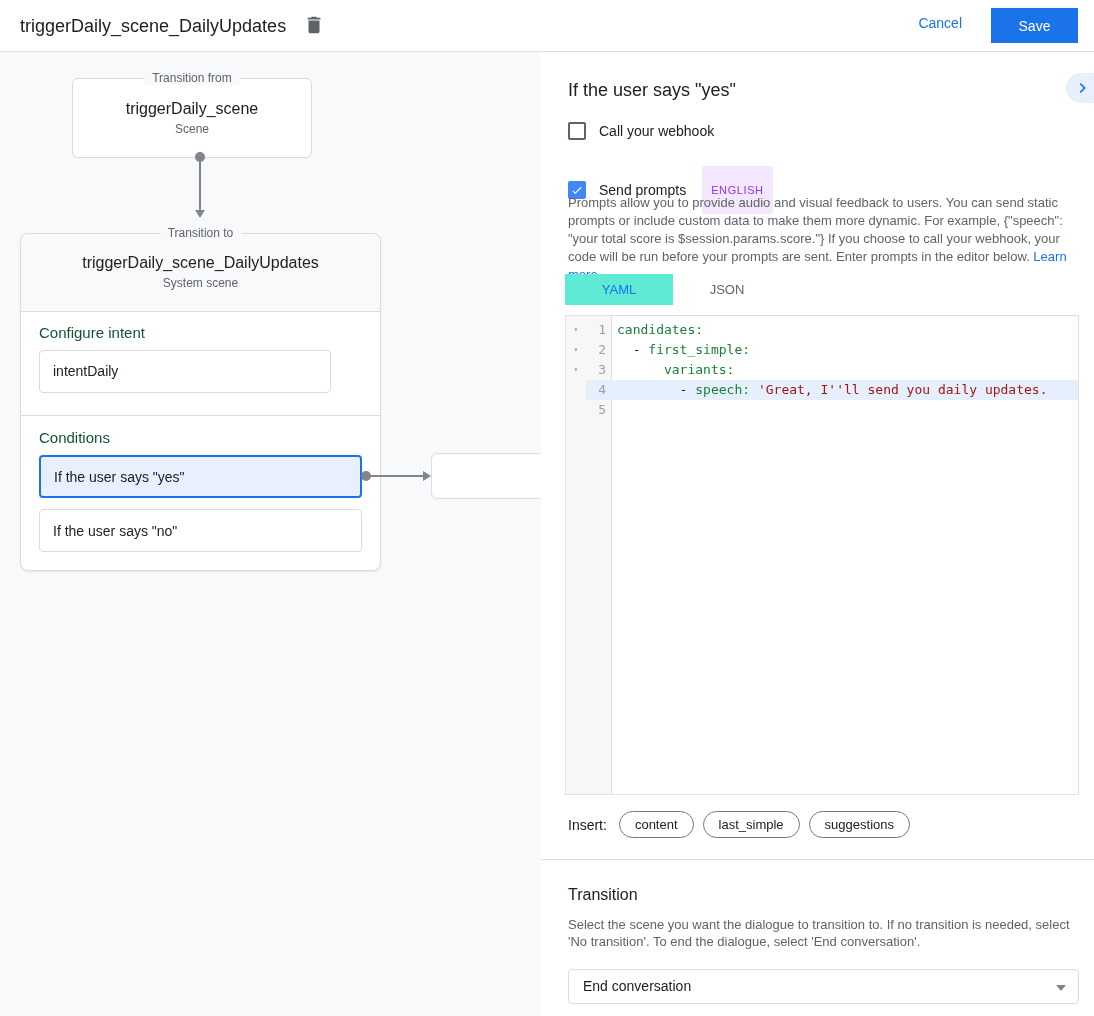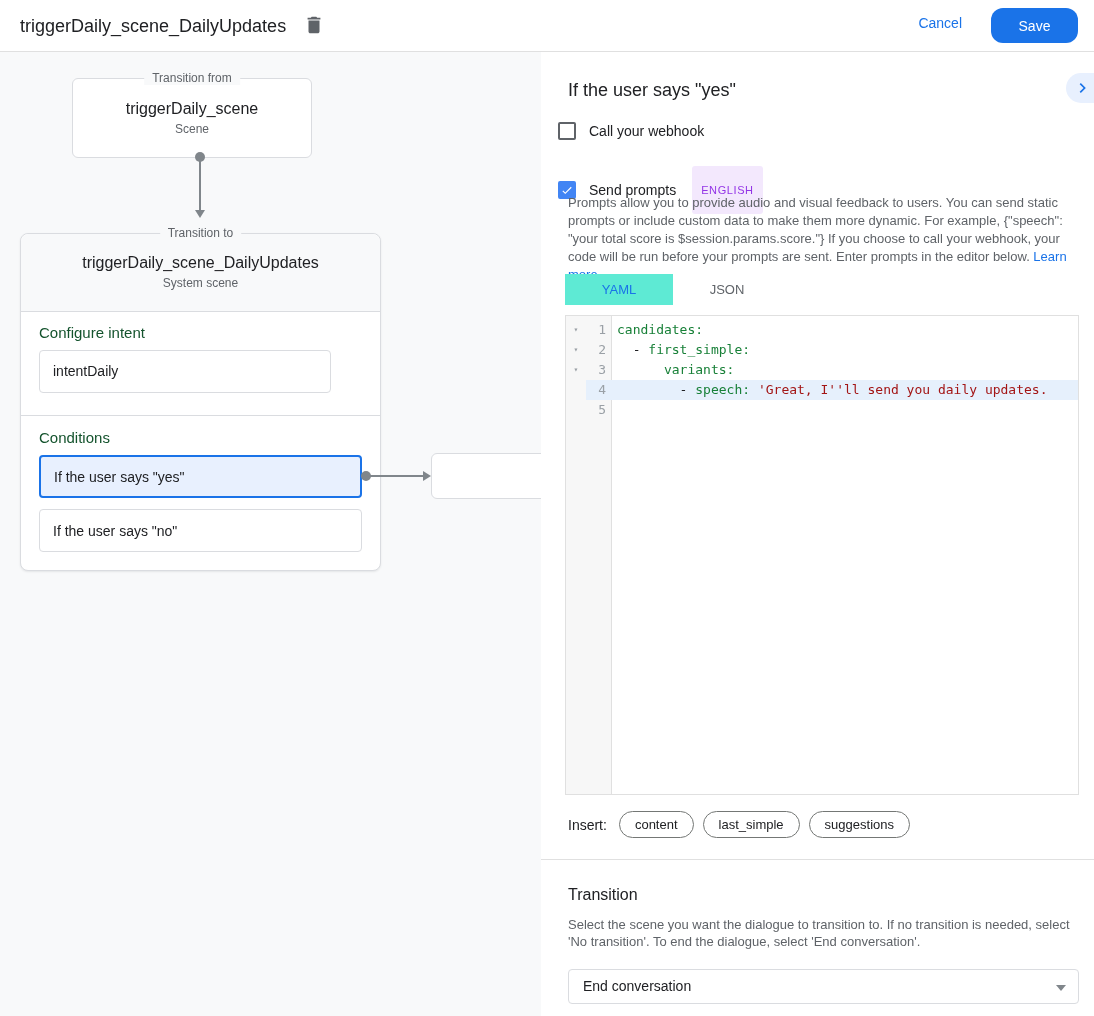--- a/index.html
+++ b/index.html
@@ -6,21 +6,21 @@
   html, body { background: #fff; }
   body { font-family: "Liberation Sans", sans-serif; color: #202124; }
   #app { position: relative; width: 1094px; height: 1016px; background: #fff; overflow: hidden; }
 
   
   .topbar { position: absolute; left: 0; top: 0; width: 1094px; height: 52px; background: #fff; border-bottom: 1px solid #e0e0e0; z-index: 30; }
   .topbar-title { position: absolute; left: 20px; top: 0; line-height: 52px; font-size: 18px; color: #202124; }
   .trash-btn { position: absolute; left: 301px; top: 13px; width: 26px; height: 26px; border: none; background: transparent; cursor: pointer; }
   .trash-btn svg { width: 22px; height: 22px; fill: #5f6368; }
   .cancel-btn { position: absolute; right: 132px; top: 15px; font-size: 14px; font-weight: 500; color: #1a73e8; background: transparent; border: none; cursor: pointer; font-family: inherit; }
-  .save-btn { position: absolute; left: 991px; top: 8px; width: 87px; height: 35px; background: #1a73e8; color: #fff; font-size: 14px; font-weight: 500; border: none; border-radius: 12px; cursor: pointer; font-family: inherit; }
+  .save-btn { position: absolute; left: 991px; top: 8px; width: 87px; height: 35px; background: #1a73e8; color: #fff; font-size: 14px; font-weight: 500; border: none; border-radius: 0; cursor: pointer; font-family: inherit; }
 
   
   .canvas { position: absolute; left: 0; top: 52px; width: 541px; height: 964px; background: #f8f9fa; overflow: hidden; }
   .legend { position: absolute; top: -8px; left: 50%; transform: translateX(-50%); background: #f8f9fa; padding: 0 8px; font-size: 12px; color: #5f6368; white-space: nowrap; }
 
   .from-box { position: absolute; left: 72px; top: 26px; width: 240px; height: 80px; background: #fff; border: 1px solid #dadce0; border-radius: 6px; text-align: center; }
   .from-box .node-title { margin-top: 21px; font-size: 16px; color: #202124; }
   .node-sub { margin-top: 4px; font-size: 12px; color: #5f6368; }
 
   .v-dot { position: absolute; left: 195px; top: 100px; width: 10px; height: 10px; border-radius: 50%; background: #80868b; }
@@ -41,21 +41,21 @@
   .h-line { position: absolute; left: 366px; top: 423px; width: 57px; height: 2px; background: #80868b; }
   .h-arrow { position: absolute; left: 423px; top: 419px; width: 0; height: 0; border-top: 5px solid transparent; border-bottom: 5px solid transparent; border-left: 8px solid #80868b; }
   .target-box { position: absolute; left: 431px; top: 401px; width: 122px; height: 46px; background: #fff; border: 1px solid #dadce0; border-radius: 6px; }
 
   
   .panel { position: absolute; left: 541px; top: 52px; width: 553px; height: 964px; background: #fff; }
   .panel-title { position: absolute; left: 27px; top: 28px; font-size: 18px; color: #202124; }
   .expand-btn { position: absolute; left: 525px; top: 21px; width: 42px; height: 30px; border-radius: 15px; background: #e8f0fe; border: none; cursor: pointer; }
   .expand-btn svg { width: 20px; height: 20px; fill: #1a73e8; position: absolute; left: 7px; top: 5px; }
 
-  .check-row { position: absolute; left: 17px; display: flex; align-items: center; gap: 13px; }
+  .check-row { position: absolute; left: 27px; display: flex; align-items: center; gap: 13px; }
   .row-webhook { top: 70px; }
   .row-prompts { top: 114px; }
   .cbx { width: 18px; height: 18px; border-radius: 2px; flex: 0 0 18px; cursor: pointer; position: relative; }
   .cbx-off { border: 2px solid #5f6368; background: #fff; }
   .cbx-on { background: #4285f4; border: 2px solid #4285f4; }
   .cbx-on svg { position: absolute; left: 0; top: 0; width: 14px; height: 14px; fill: #fff; }
   .check-label { font-size: 14px; font-weight: 500; color: #202124; cursor: default; }
   .lang-badge { margin-left: 3px; background: #f3e8fd; color: #9334e6; font-size: 11px; font-weight: 500; letter-spacing: .6px; padding: 18px 9px; border-radius: 3px; }
 
   .desc { position: absolute; left: 27px; top: 142px; width: 513px; font-size: 13px; line-height: 18px; color: #5f6368; }

